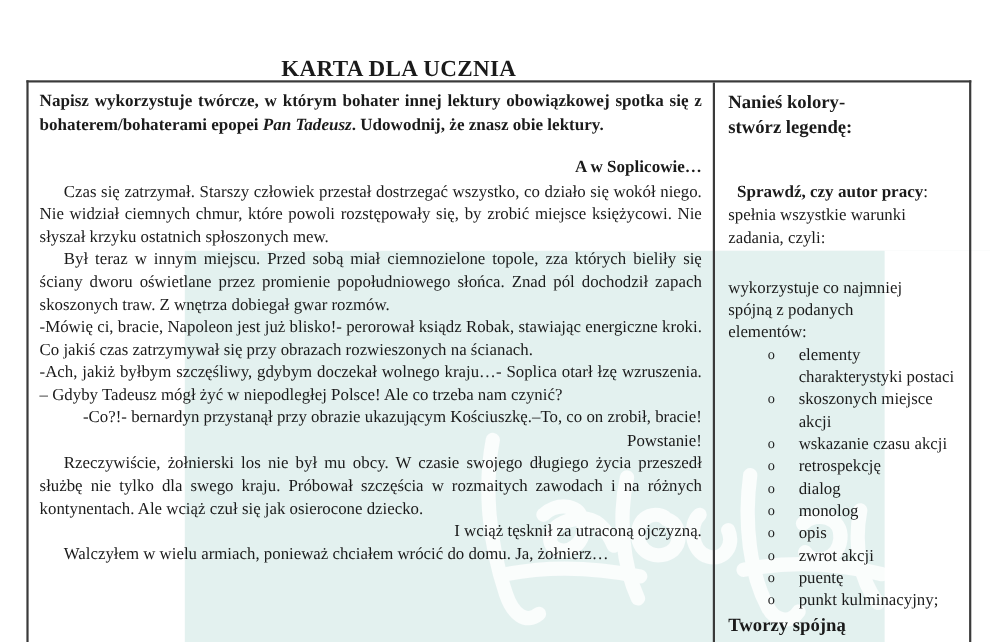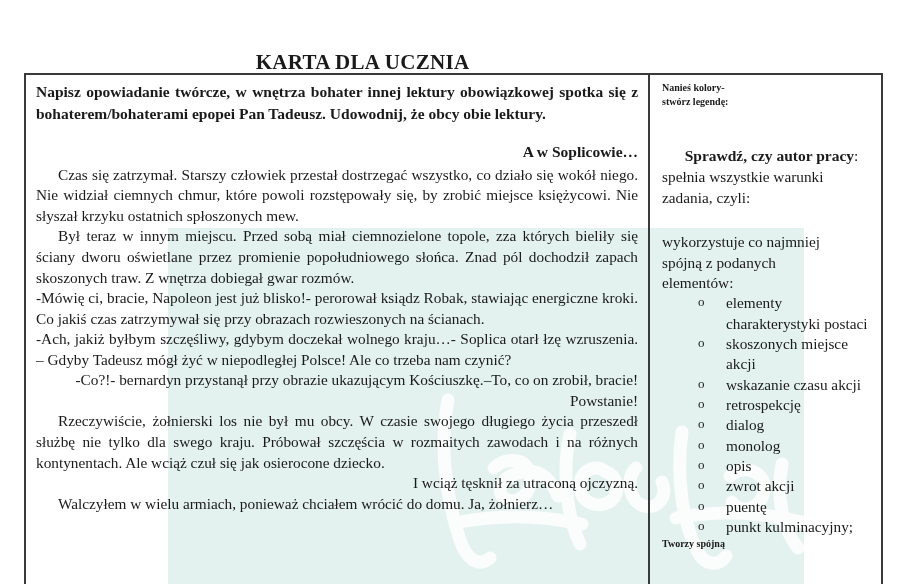--- a/index.html
+++ b/index.html
@@ -115,20 +115,21 @@
 
   
   .task-instruction {
     font-size: 15.5px;
     font-weight: bold;
     line-height: 1.42;
     text-align: justify;
     margin: 0 0 16px 0;
   }
   .task-instruction .work-title {
+    font-style: italic;
   }
 
   .story-title {
     font-size: 15.5px;
     font-weight: bold;
     text-align: right;
     margin: 0 0 2px 0;
     line-height: 1.4;
   }
 
@@ -136,32 +137,31 @@
     font-size: 15.3px;
     line-height: 1.345;
     margin: 0;
     text-align: justify;
   }
   .story-para.indent { text-indent: 22px; }
   .story-para.nojust { text-align: right; }
 
   
   .rc-heading {
-    font-size: 10px;
+    font-size: 17px;
     font-weight: bold;
     line-height: 1.38;
     margin: 0;
   }
   .rc-spacer { height: 36px; }
   .rc-check {
     font-size: 15.5px;
     line-height: 1.38;
     margin: 0;
     text-indent: 8px;
-    text-align: center;
   }
   .rc-check b { font-weight: bold; }
   .rc-sub {
     font-size: 15.3px;
     line-height: 1.38;
     margin: 0;
   }
   .rc-gap { height: 24px; }
   .rc-lead {
     font-size: 15.3px;
@@ -211,21 +211,21 @@
       </g>
     </svg>
   </div>
 
   <div class="doc-title">KARTA DLA UCZNIA</div>
 
   <div class="sheet-table">
 
     <div class="col-left">
 
-      <p class="task-instruction"><span>Napisz opowiadanie twórcze, w wnętrza bohater innej lektury obowiązkowej spotka się z bohaterem/bohaterami epopei </span><span class="work-title">Pan Tadeusz</span><span>. Udowodnij, że obcy obie lektury.</span></p>
+      <p class="task-instruction"><span>Napisz wykorzystuje twórcze, w którym bohater innej lektury obowiązkowej spotka się z bohaterem/bohaterami epopei </span><span class="work-title">Pan Tadeusz</span><span>. Udowodnij, że znasz obie lektury.</span></p>
 
       <p class="story-title">A w Soplicowie…</p>
 
       <p class="story-para indent">Czas się zatrzymał. Starszy człowiek przestał dostrzegać wszystko, co  działo się wokół niego. Nie widział ciemnych chmur, które powoli rozstępowały się, by zrobić miejsce księżycowi. Nie słyszał krzyku ostatnich spłoszonych mew.</p>
       <p class="story-para indent">Był teraz w innym miejscu. Przed sobą miał ciemnozielone topole, zza których bieliły się ściany dworu oświetlane przez promienie popołudniowego słońca. Znad pól dochodził zapach skoszonych traw.  Z wnętrza dobiegał gwar rozmów.</p>
       <p class="story-para">-Mówię ci, bracie, Napoleon jest już blisko!- perorował ksiądz Robak, stawiając energiczne kroki. Co jakiś czas zatrzymywał się przy obrazach rozwieszonych na ścianach.</p>
       <p class="story-para">-Ach, jakiż byłbym szczęśliwy, gdybym doczekał wolnego kraju…- Soplica otarł łzę wzruszenia. – Gdyby Tadeusz mógł żyć w niepodległej Polsce! Ale co trzeba nam czynić?</p>
       <p class="story-para nojust">-Co?!- bernardyn przystanął przy obrazie ukazującym Kościuszkę.–To, co on zrobił, bracie! Powstanie!</p>
       <p class="story-para indent">Rzeczywiście, żołnierski los nie był mu obcy. W czasie swojego długiego życia przeszedł służbę nie tylko dla swego kraju. Próbował szczęścia  w rozmaitych zawodach i na różnych kontynentach. Ale wciąż czuł się jak osierocone  dziecko.</p>
       <p class="story-para nojust">I wciąż tęsknił za utraconą ojczyzną.</p>

